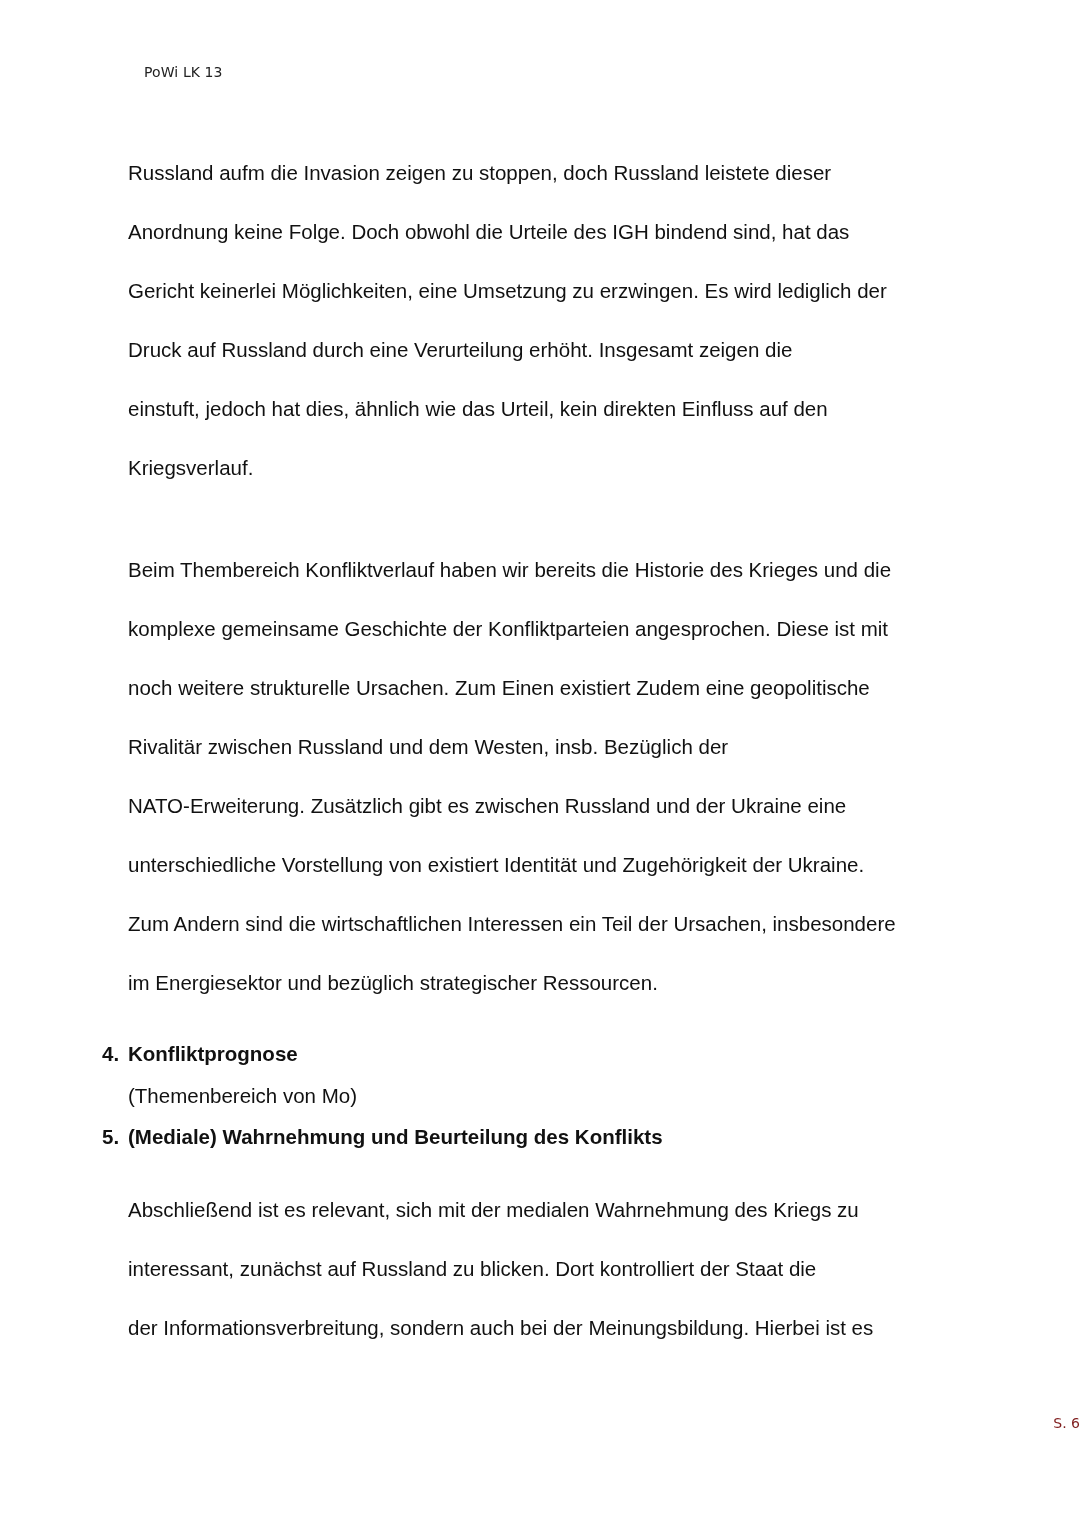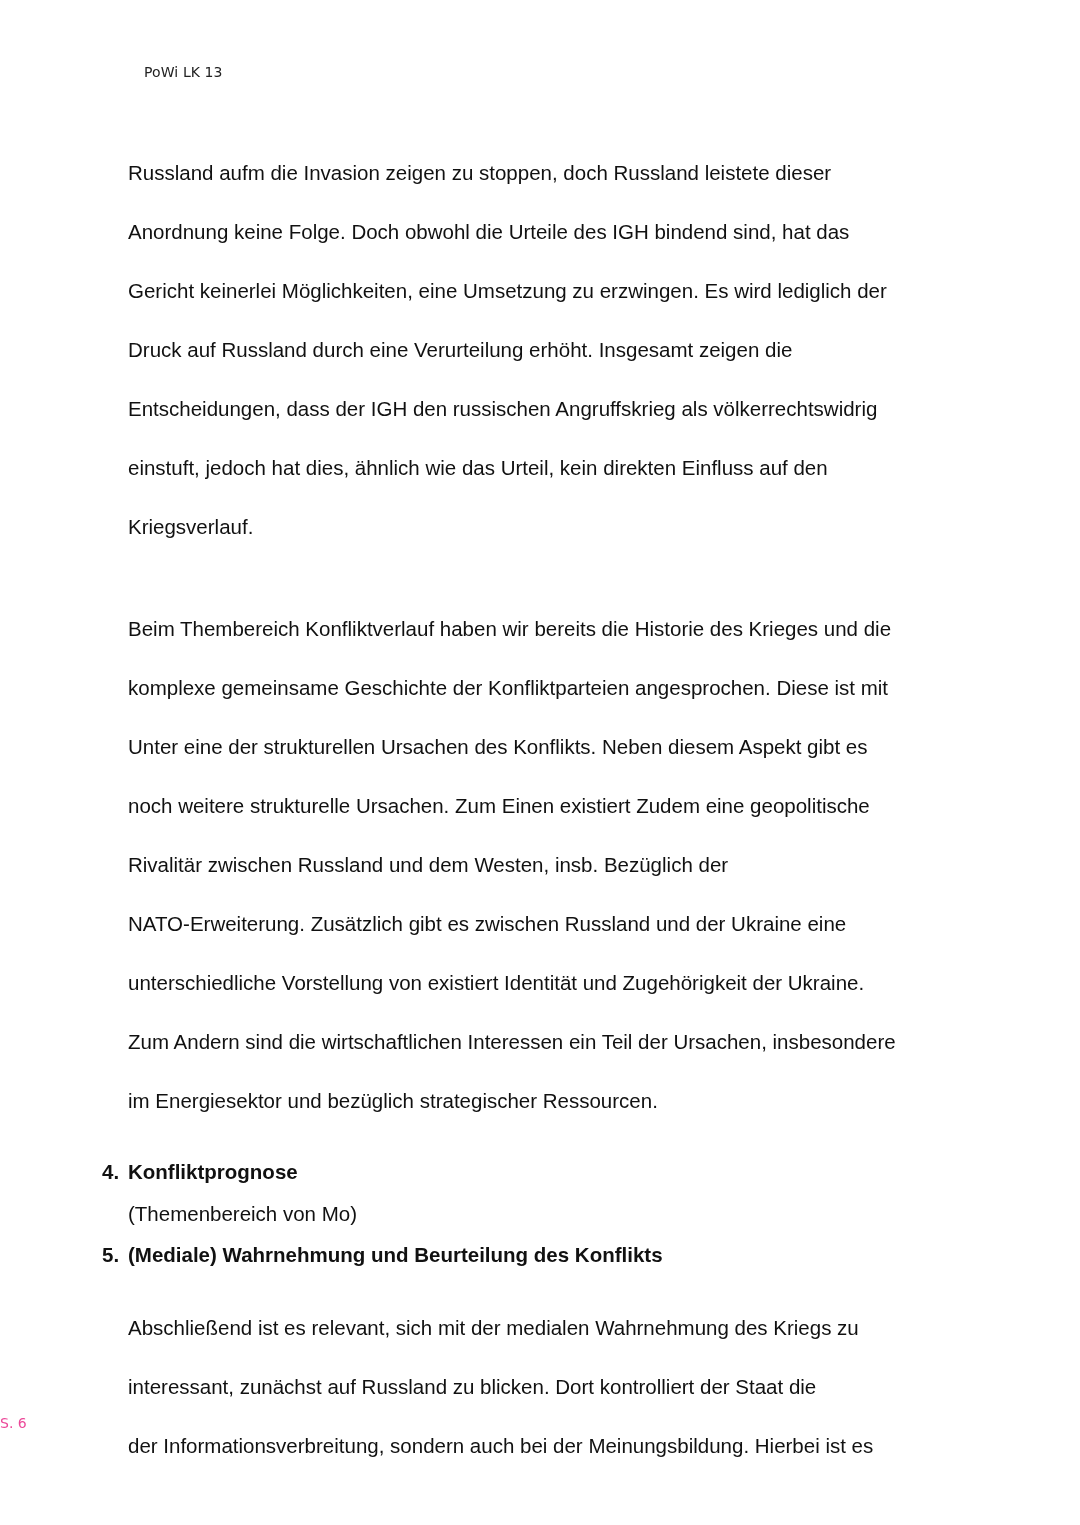--- a/index.html
+++ b/index.html
@@ -50,47 +50,45 @@
       top: 0;
     }
     .subnote {
       margin: 0 0 12px 0;
     }
     .footer {
       position: absolute;
       left: 0;
       width: 1080px;
       top: 1415px;
-      text-align: left;
+      text-align: right;
       font-family: "DejaVu Sans", sans-serif;
       font-size: 14px;
-      color: #ec4899;
+      color: #7f1d1d;
     }
   </style>
 </head>
 <body>
 
 <div class="header">PoWi LK 13</div>
 
 <div class="body-text">
 
   <div class="para" style="margin-bottom:14px;">
     <div>Russland aufm die Invasion zeigen zu stoppen, doch Russland leistete dieser</div>
     <div>Anordnung keine Folge. Doch obwohl die Urteile des IGH bindend sind, hat das</div>
     <div>Gericht keinerlei Möglichkeiten, eine Umsetzung zu erzwingen. Es wird lediglich der</div>
     <div>Druck auf Russland durch eine Verurteilung erhöht. Insgesamt zeigen die</div>
-    <div>Entscheidungen, dass der IGH den russischen Angruffskrieg als völkerrechtswidrig</div>
     <div>einstuft, jedoch hat dies, ähnlich wie das Urteil, kein direkten Einfluss auf den</div>
     <div>Kriegsverlauf.</div>
   </div>
 
   <div class="para" style="margin-bottom:12px;">
     <div>Beim Thembereich Konfliktverlauf haben wir bereits die Historie des Krieges und die</div>
     <div>komplexe gemeinsame Geschichte der Konfliktparteien angesprochen. Diese ist mit</div>
-    <div>Unter eine der strukturellen Ursachen des Konflikts. Neben diesem Aspekt gibt es</div>
     <div>noch weitere strukturelle Ursachen. Zum Einen existiert Zudem eine geopolitische</div>
     <div>Rivalitär zwischen Russland und dem Westen, insb. Bezüglich der</div>
     <div>NATO-Erweiterung. Zusätzlich gibt es zwischen Russland und der Ukraine eine</div>
     <div>unterschiedliche Vorstellung von existiert Identität und Zugehörigkeit der Ukraine.</div>
     <div>Zum Andern sind die wirtschaftlichen Interessen ein Teil der Ursachen, insbesondere</div>
     <div>im Energiesektor und bezüglich strategischer Ressourcen.</div>
   </div>
 
   <div class="heading">
     <span class="num">4.</span>

